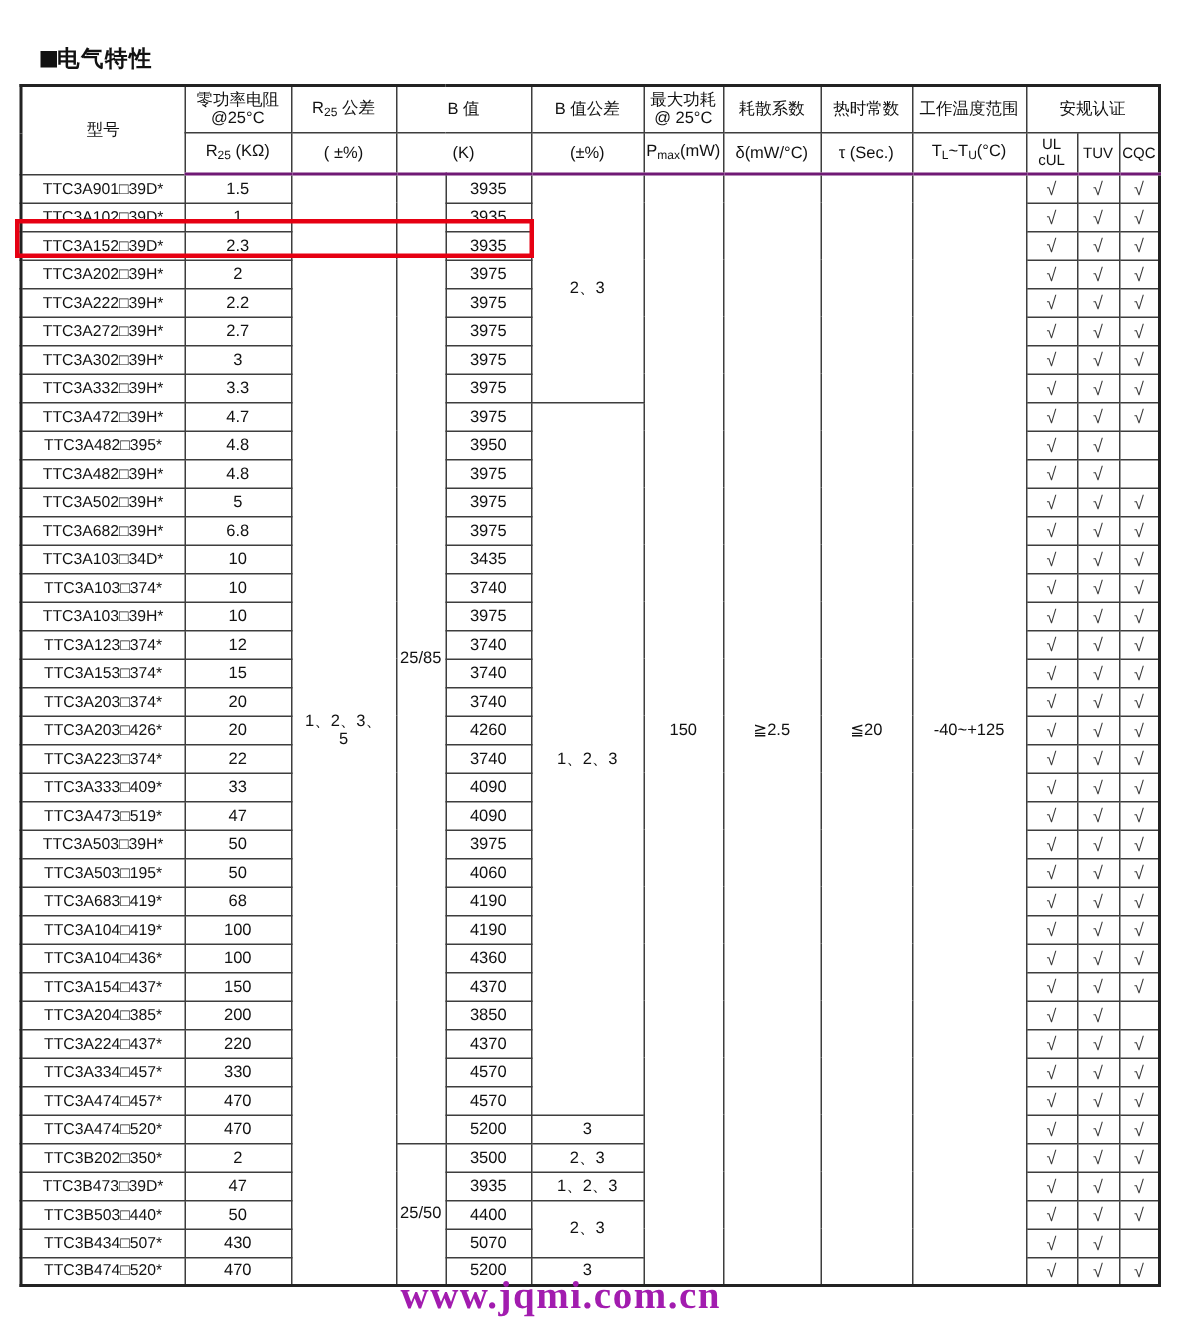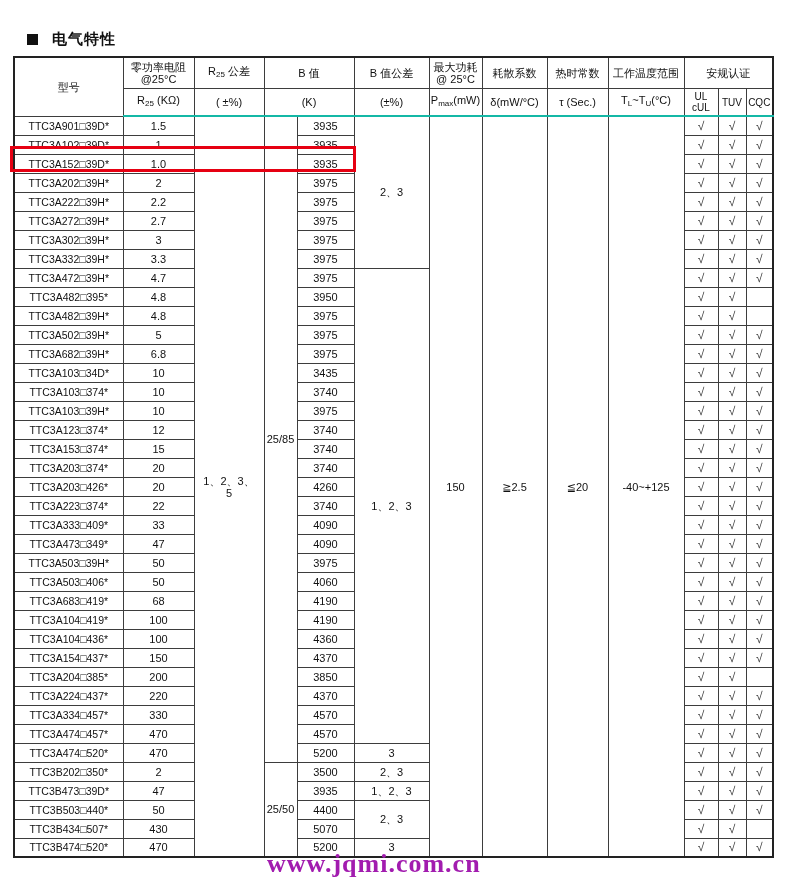--- a/index.html
+++ b/index.html
@@ -5,21 +5,21 @@
   html,body{margin:0;padding:0;}
   body{
     width:785px;height:885px;position:relative;overflow:hidden;
     background:#ffffff;
     font-family:"Liberation Sans", sans-serif;
     color:#111;
   }
   
   .doc-title{
     position:absolute;left:27px;top:30px;
-    display:flex;align-items:center;gap:14px;
+    display:flex;align-items:center;
   }
   .title-bullet{width:11px;height:11px;background:#111;display:inline-block;}
   .title-text{font-size:15px;font-weight:bold;letter-spacing:1px;}
 
   
   table.spec{
     position:absolute;left:13px;top:56px;
     border-collapse:collapse;table-layout:fixed;
     width:758px;
     font-size:11px;
@@ -28,21 +28,21 @@
     border:1px solid #3d3d3d;
     text-align:center;vertical-align:middle;
     padding:0 1px;
     background:#fff;
     font-weight:normal;
     overflow:hidden;
   }
   table.spec{border:2px solid #222;}
   thead th{font-weight:bold;line-height:12px;}
   thead tr.group-row th{height:30px;text-align:center;}
-  thead tr.unit-row th{height:26px;border-bottom:2px solid #14b8a6;}
+  thead tr.unit-row th{height:26px;border-bottom:2px solid #701a75;}
   tbody tr{height:19px;padding-left:47px;}
   tbody td{line-height:12px;}
   .pre{white-space:pre-line;}
   .c-model{font-size:10.5px;letter-spacing:0;}
   .cert-sub{font-size:10px;line-height:11px;}
   td.c-cert{color:#3c3c3c;font-size:12px;}
   sub{font-size:8px;vertical-align:-2px;}
 
   
   .highlight-box{
@@ -134,21 +134,21 @@
       <tr>
         <td class="c-model">TTC3A102□39D*</td>
         <td class="c-r25">1</td>
         <td class="c-bval">3935</td>
         <td class="c-cert">√</td>
         <td class="c-cert">√</td>
         <td class="c-cert">√</td>
       </tr>
       <tr>
         <td class="c-model">TTC3A152□39D*</td>
-        <td class="c-r25">1.0</td>
+        <td class="c-r25">2.3</td>
         <td class="c-bval">3935</td>
         <td class="c-cert">√</td>
         <td class="c-cert">√</td>
         <td class="c-cert">√</td>
       </tr>
       <tr>
         <td class="c-model">TTC3A202□39H*</td>
         <td class="c-r25">2</td>
         <td class="c-bval">3975</td>
         <td class="c-cert">√</td>
@@ -294,37 +294,37 @@
       </tr>
       <tr>
         <td class="c-model">TTC3A333□409*</td>
         <td class="c-r25">33</td>
         <td class="c-bval">4090</td>
         <td class="c-cert">√</td>
         <td class="c-cert">√</td>
         <td class="c-cert">√</td>
       </tr>
       <tr>
-        <td class="c-model">TTC3A473□349*</td>
+        <td class="c-model">TTC3A473□519*</td>
         <td class="c-r25">47</td>
         <td class="c-bval">4090</td>
         <td class="c-cert">√</td>
         <td class="c-cert">√</td>
         <td class="c-cert">√</td>
       </tr>
       <tr>
         <td class="c-model">TTC3A503□39H*</td>
         <td class="c-r25">50</td>
         <td class="c-bval">3975</td>
         <td class="c-cert">√</td>
         <td class="c-cert">√</td>
         <td class="c-cert">√</td>
       </tr>
       <tr>
-        <td class="c-model">TTC3A503□406*</td>
+        <td class="c-model">TTC3A503□195*</td>
         <td class="c-r25">50</td>
         <td class="c-bval">4060</td>
         <td class="c-cert">√</td>
         <td class="c-cert">√</td>
         <td class="c-cert">√</td>
       </tr>
       <tr>
         <td class="c-model">TTC3A683□419*</td>
         <td class="c-r25">68</td>
         <td class="c-bval">4190</td>

